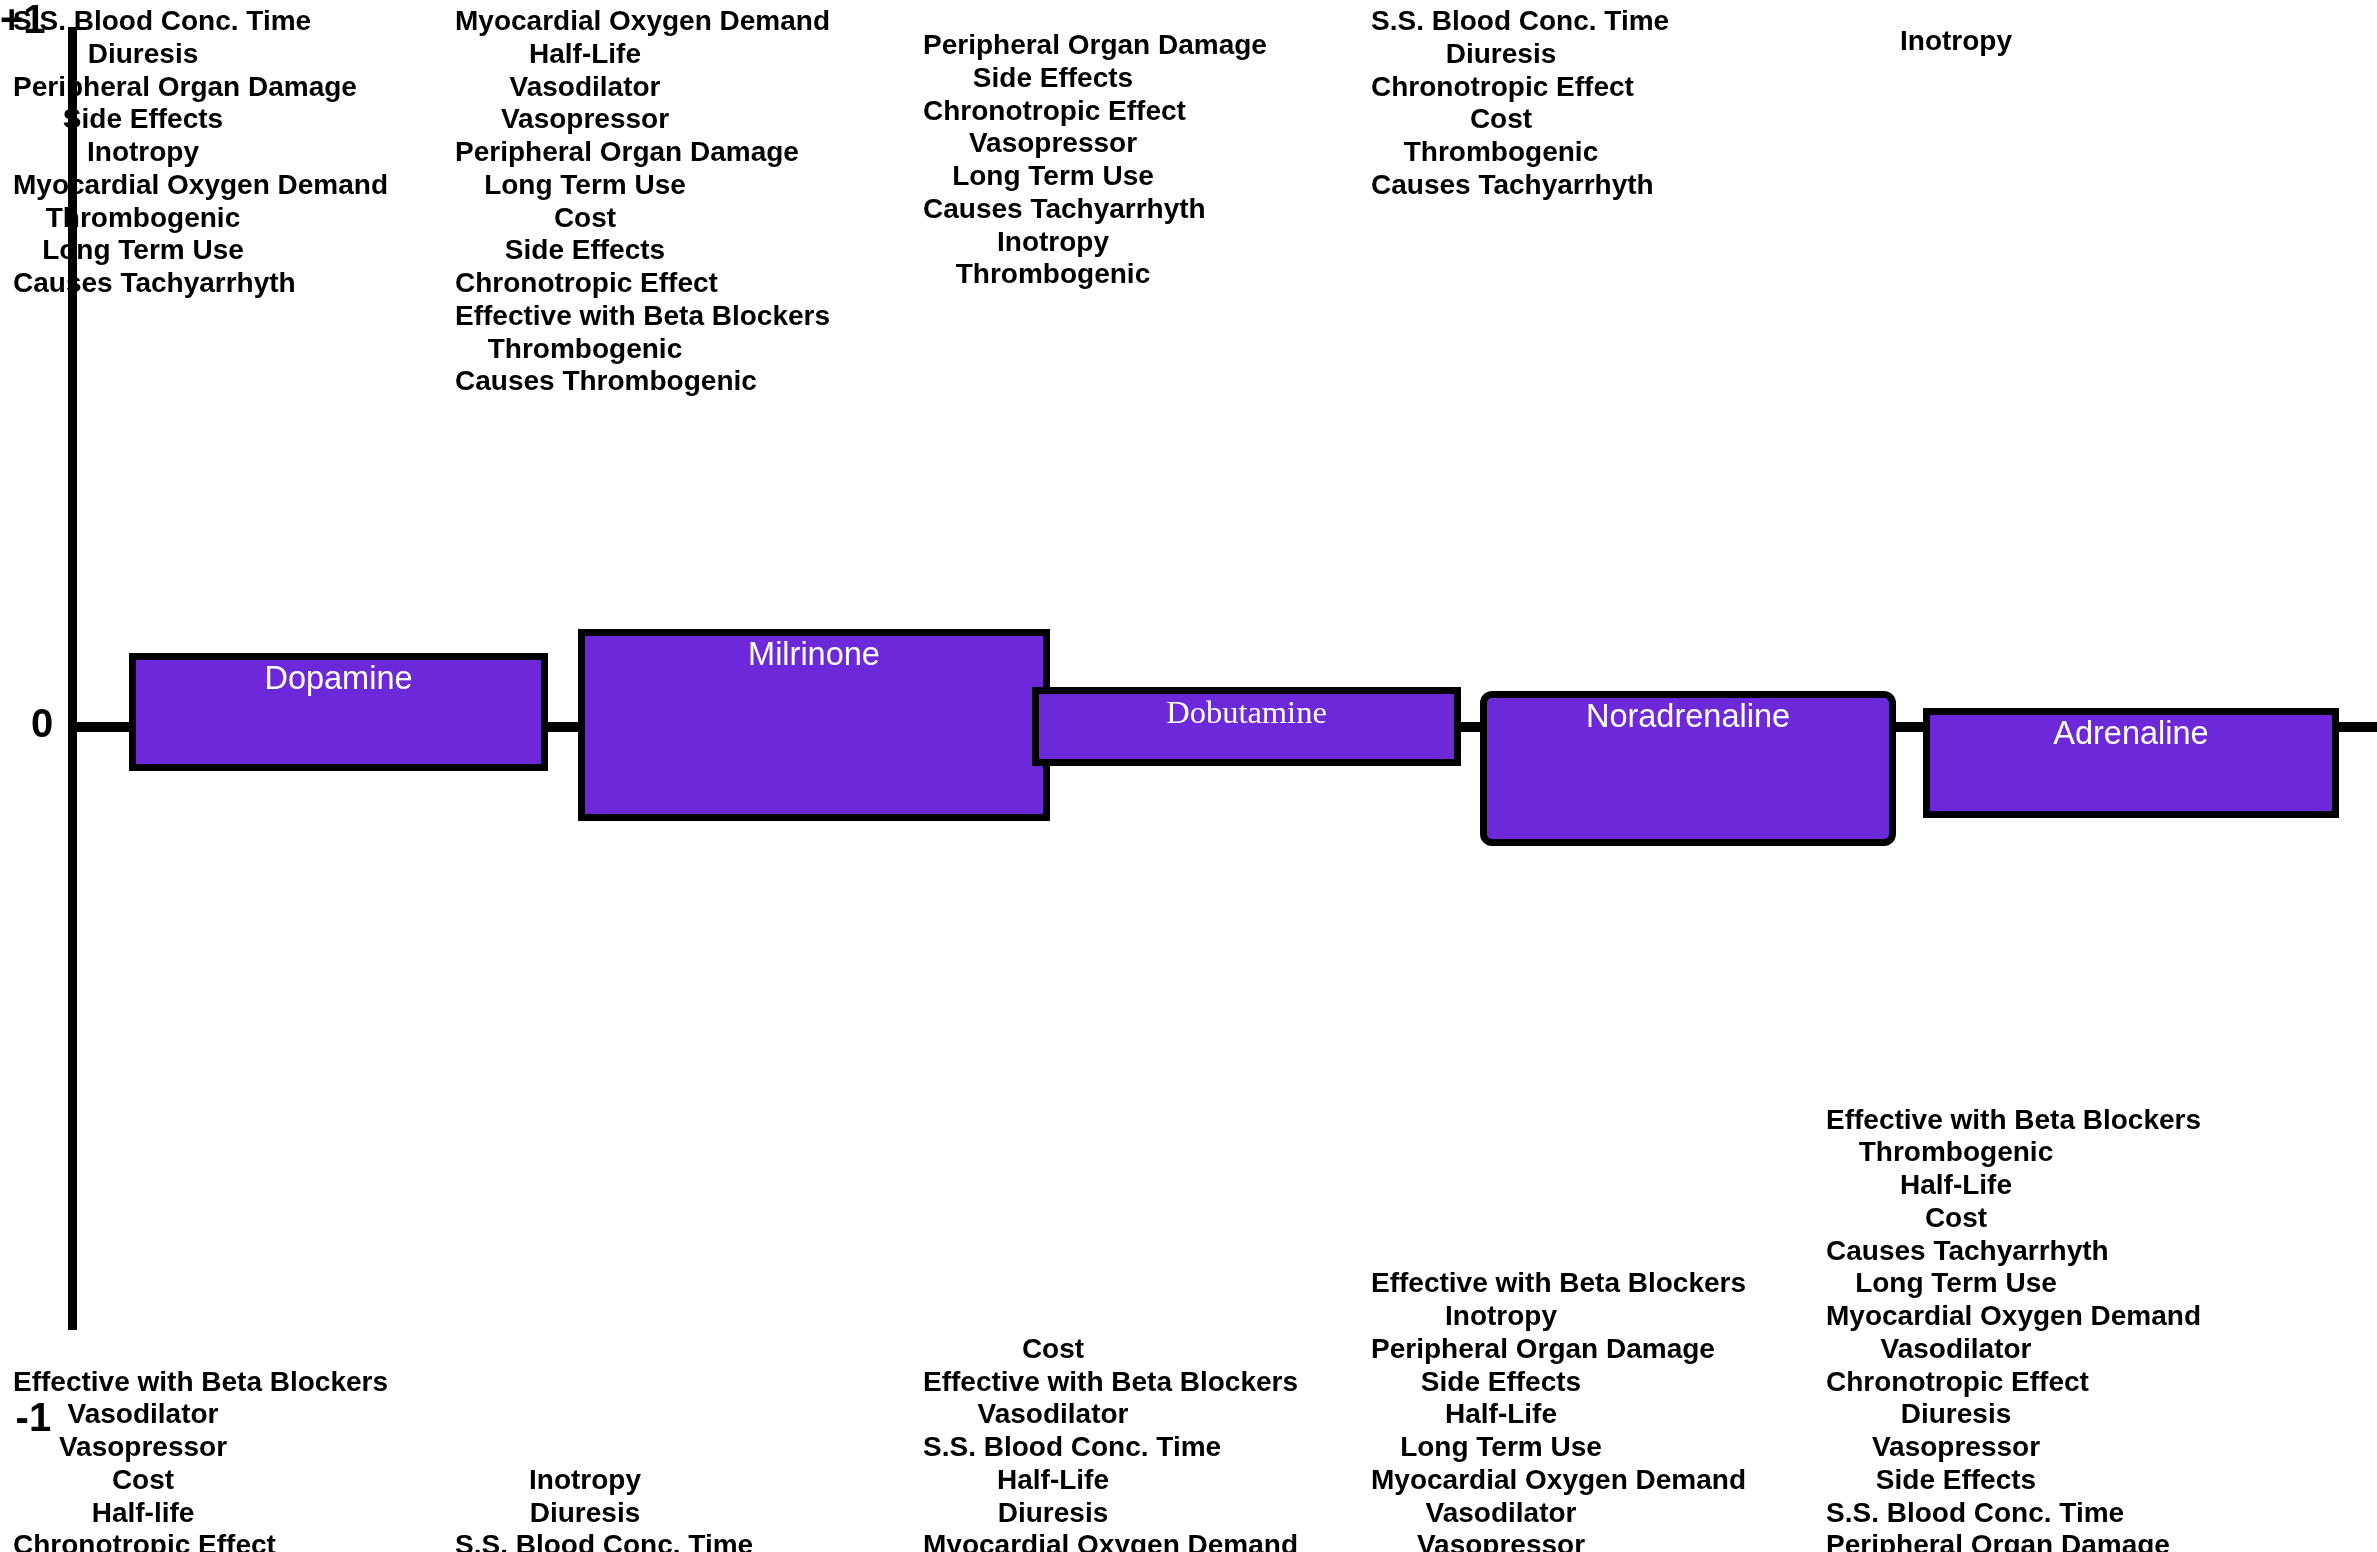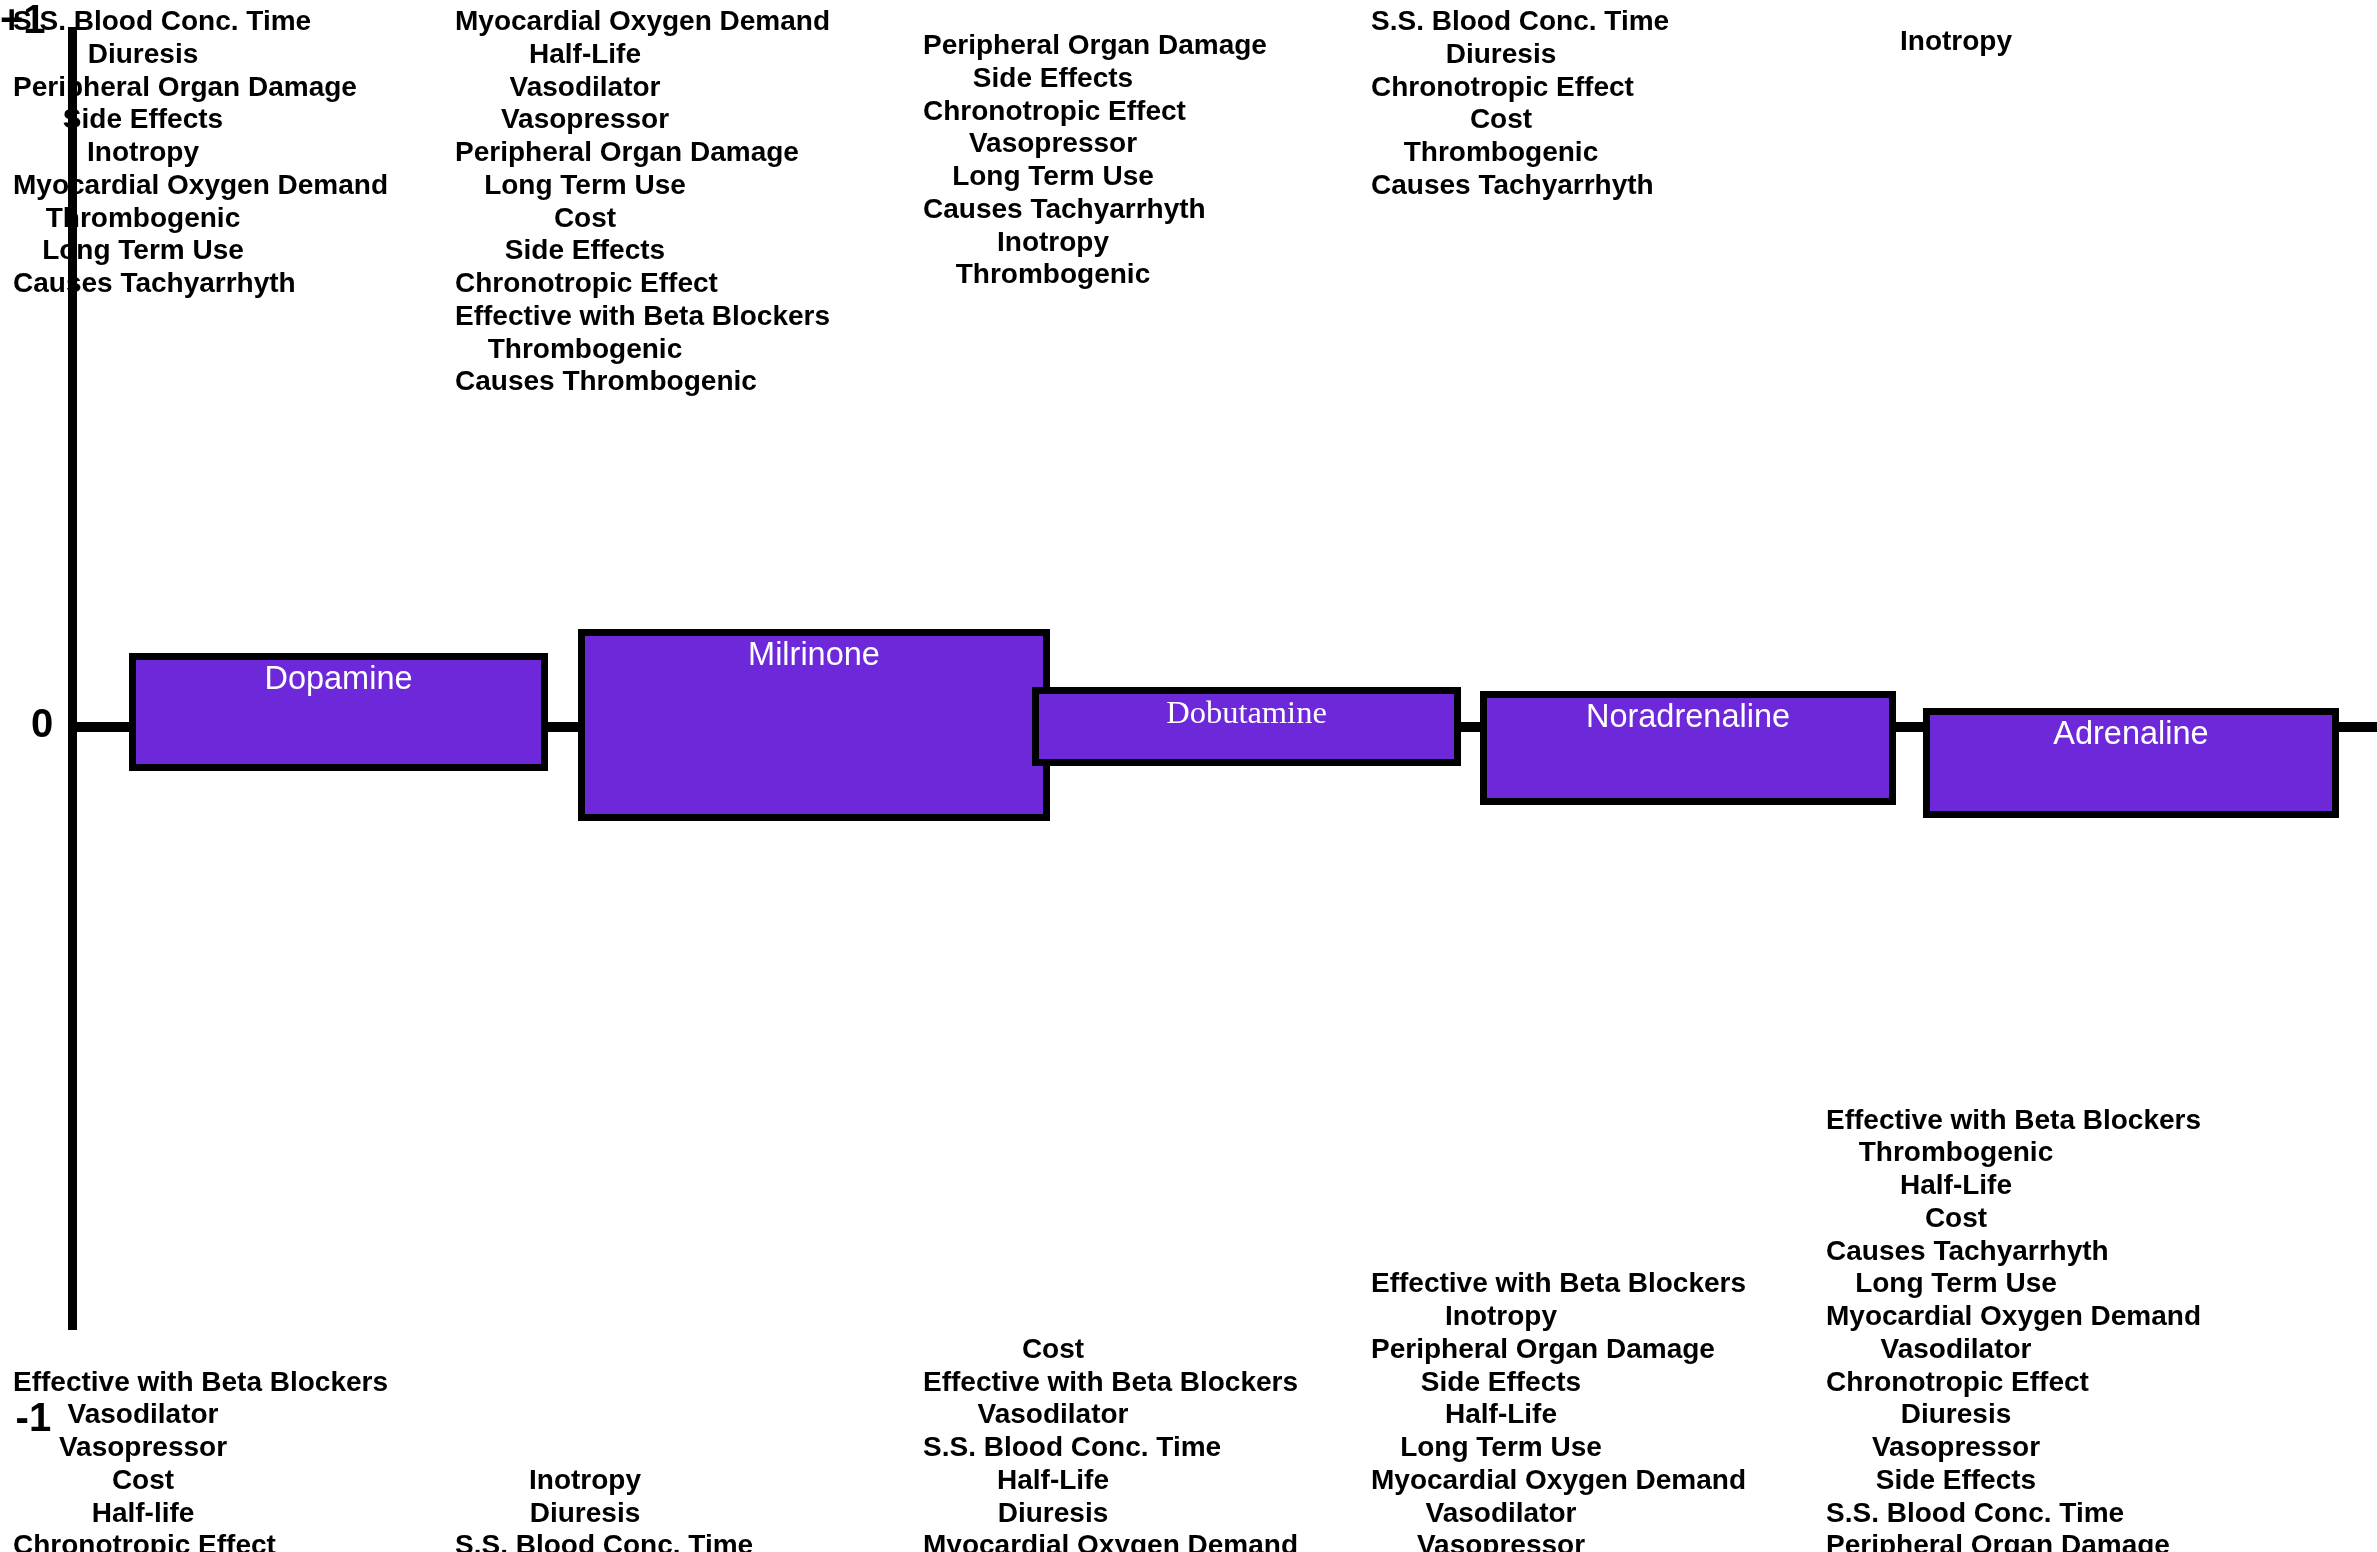--- a/index.html
+++ b/index.html
@@ -16,21 +16,21 @@
   #label-minus-one{left:15.6px;top:1397px;font-size:40px;}
 
   
   .bar{position:absolute;background:#6d28d9;border:7.1px solid #000;
        box-sizing:border-box;display:flex;align-items:flex-start;justify-content:center;}
   .bar-label{color:#fff;font-size:32.5px;font-weight:400;white-space:nowrap;}
 
   #bar-dopamine      {left:129px; top:653px; width:419px; height:118px;}
   #bar-milrinone     {left:578px; top:629px;  width:472px; height:192px;}
   #bar-dobutamine    {left:1032px;top:687px; width:429px; height:79px;font-family:Liberation Serif, serif;}
-  #bar-noradrenaline {left:1480px;top:691px; width:416px; height:114px;}
+  #bar-noradrenaline {left:1480px;top:691px; width:416px; height:155px;border-radius:12px;}
   #bar-adrenaline    {left:1923px;top:708px; width:416px; height:110px;}
 
   
   .attr-list{position:absolute;text-align:center;font-weight:bold;
              font-size:28px;line-height:1.17;color:#000;}
   .attr-item{white-space:nowrap;}
 
   .col-top{ }
   .col-bottom{ }
 

